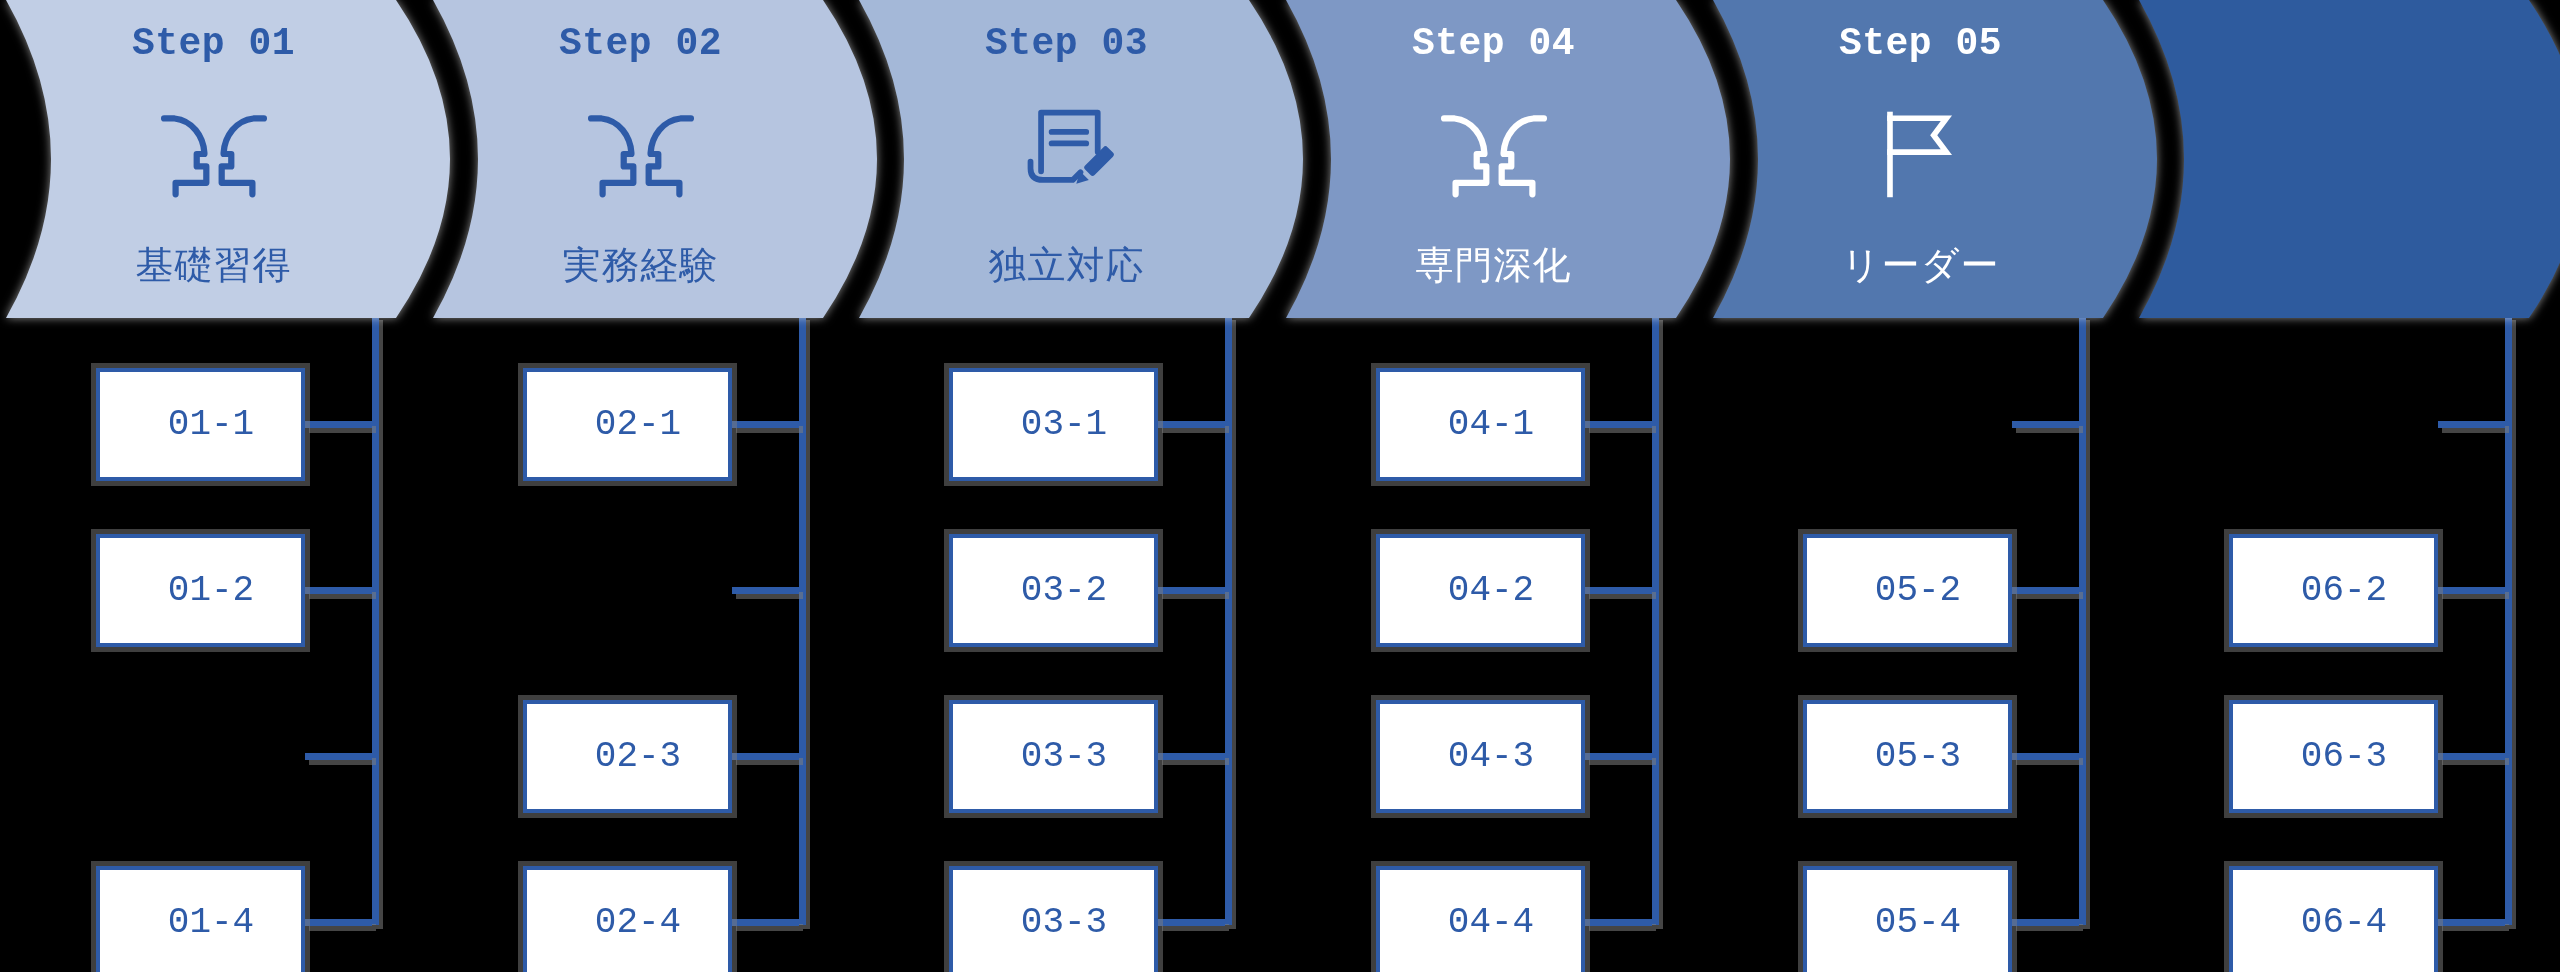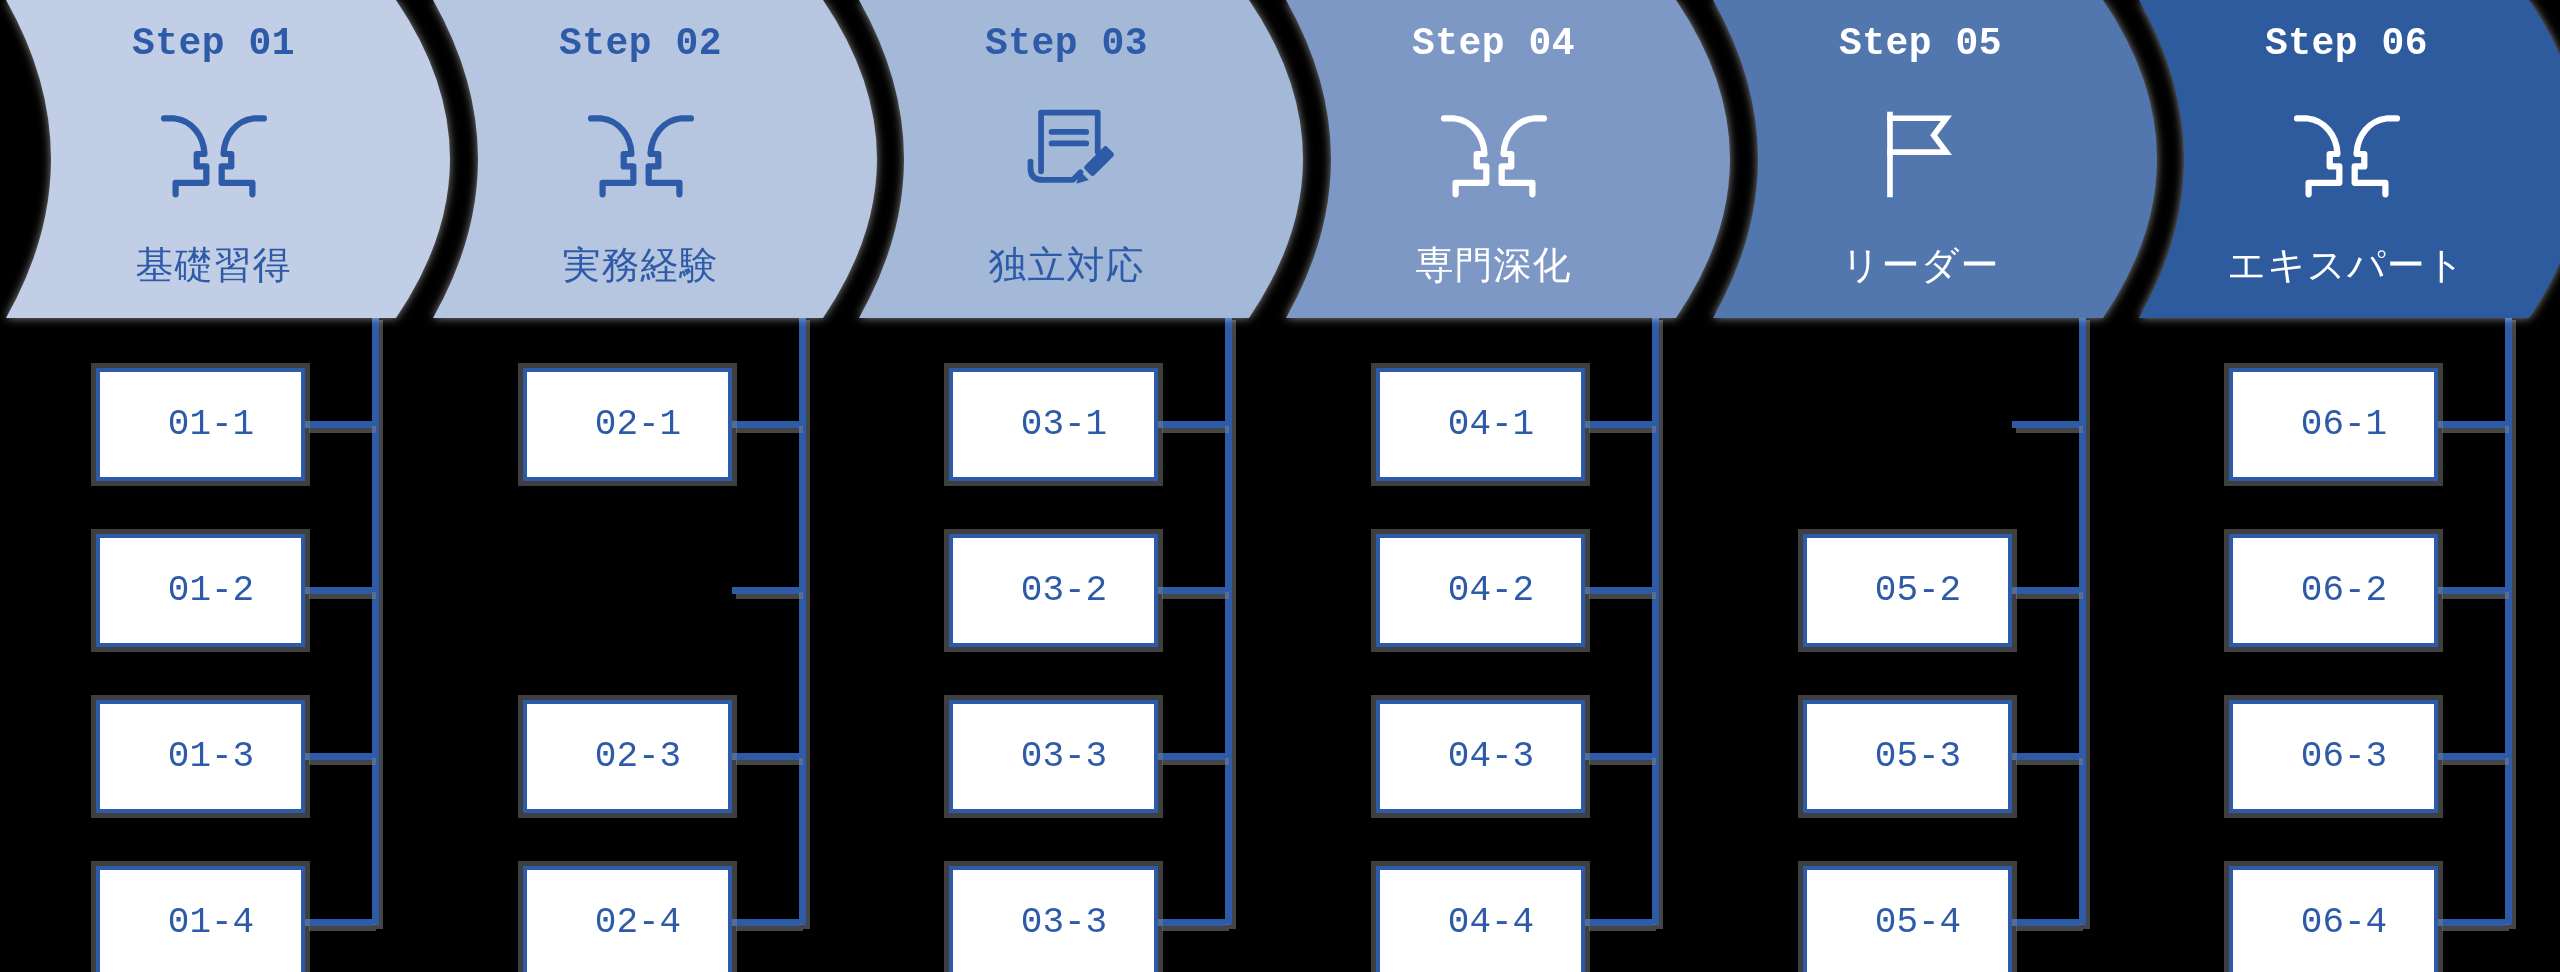--- a/index.html
+++ b/index.html
@@ -60,23 +60,20 @@
     <div class="hline h1"></div>
     <div class="hline h2"></div>
     <div class="hline h3"></div>
     <div class="hline h4"></div>
     <div class="box b1">
         <span>01-1</span>
       </div>
     <div class="box b2">
         <span>01-2</span>
       </div>
-    <div class="box b3">
-        <span>01-3</span>
-      </div>
     <div class="box b4">
         <span>01-4</span>
       </div>
   </div>
 
   <div class="col dark" style="left:427px">
     <svg class="chev" viewBox="0 0 560 318" aria-hidden="true">
       <path d="M6 0 L396 0 Q504 159 396 318 L6 318 Q96 159 6 0 Z" fill="#b6c5e0"></path>
     </svg>
     <div class="hdr">
@@ -204,38 +201,25 @@
       </div>
     <div class="box b4">
         <span>05-4</span>
       </div>
   </div>
 
   <div class="col light" style="left:2133px">
     <svg class="chev" viewBox="0 0 560 318" aria-hidden="true">
       <path d="M6 0 L396 0 Q504 159 396 318 L6 318 Q96 159 6 0 Z" fill="#2e5b9e"></path>
     </svg>
-    <div class="hdr">
-      <div class="title">Step 06</div>
-      <div class="iconwrap">
-        <svg class="faces" viewBox="0 0 120 100" fill="none" stroke="currentColor" stroke-width="6.5" stroke-linecap="round" stroke-linejoin="round">
-          <path d="M8 13 H19 C37 15 49 31 50 49 L50 50 H42 V63 H52 V80 H20 V92"></path>
-          <path d="M112 13 H101 C83 15 71 31 70 49 L70 50 H78 V63 H68 V80 H100 V92"></path>
-        </svg>
-      </div>
-      <div class="label">エキスパート</div>
-    </div>
-    <div class="vline"></div>
-    <div class="hline h1"></div>
-    <div class="hline h2"></div>
-    <div class="hline h3"></div>
-    <div class="hline h4"></div>
-    <div class="box b1">
-        <span>06-1</span>
-      </div>
+    <div class="vline"></div>
+    <div class="hline h1"></div>
+    <div class="hline h2"></div>
+    <div class="hline h3"></div>
+    <div class="hline h4"></div>
     <div class="box b2">
         <span>06-2</span>
       </div>
     <div class="box b3">
         <span>06-3</span>
       </div>
     <div class="box b4">
         <span>06-4</span>
       </div>
   </div>

